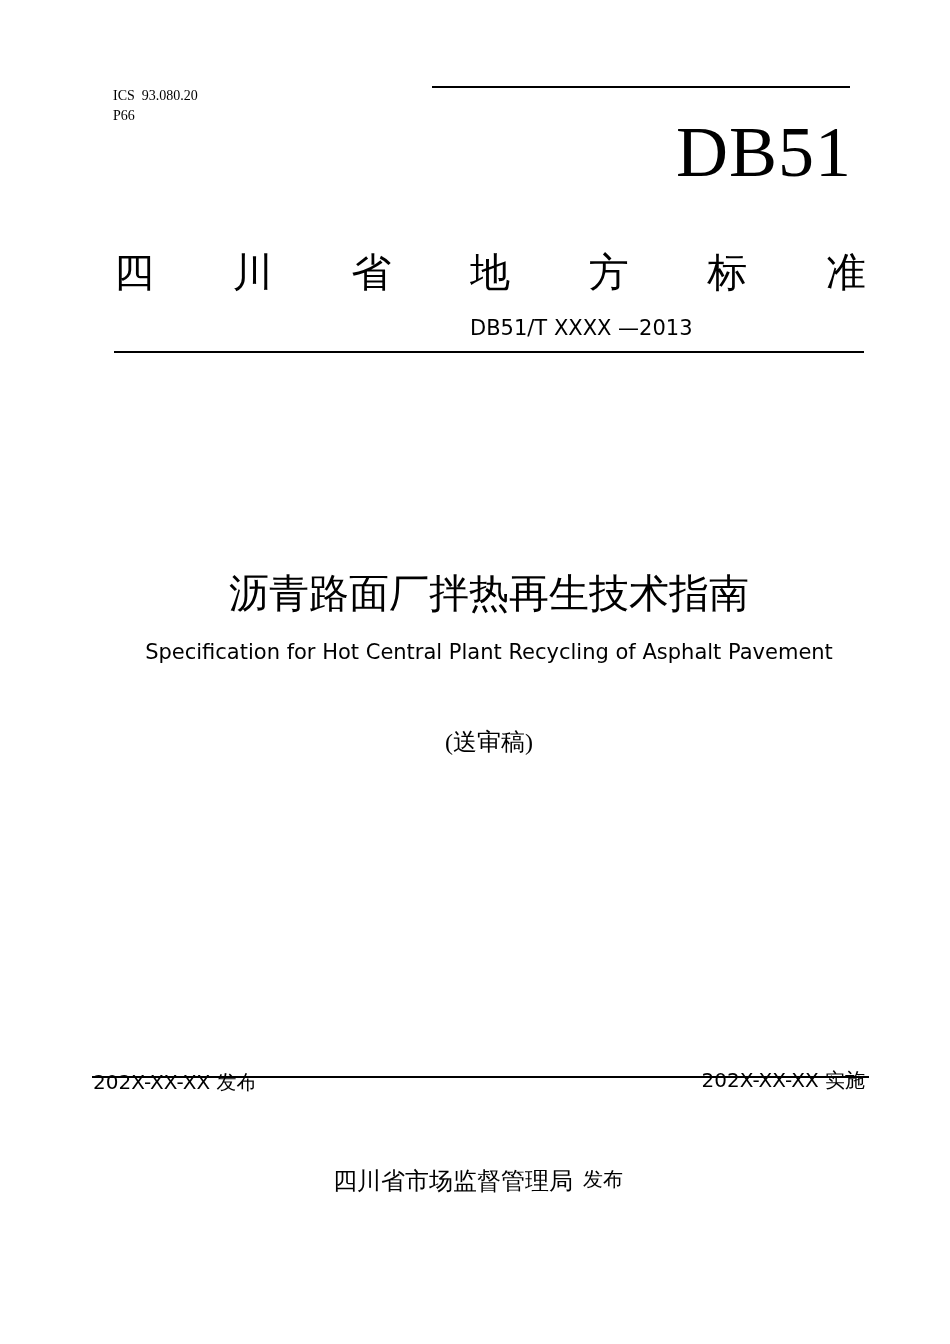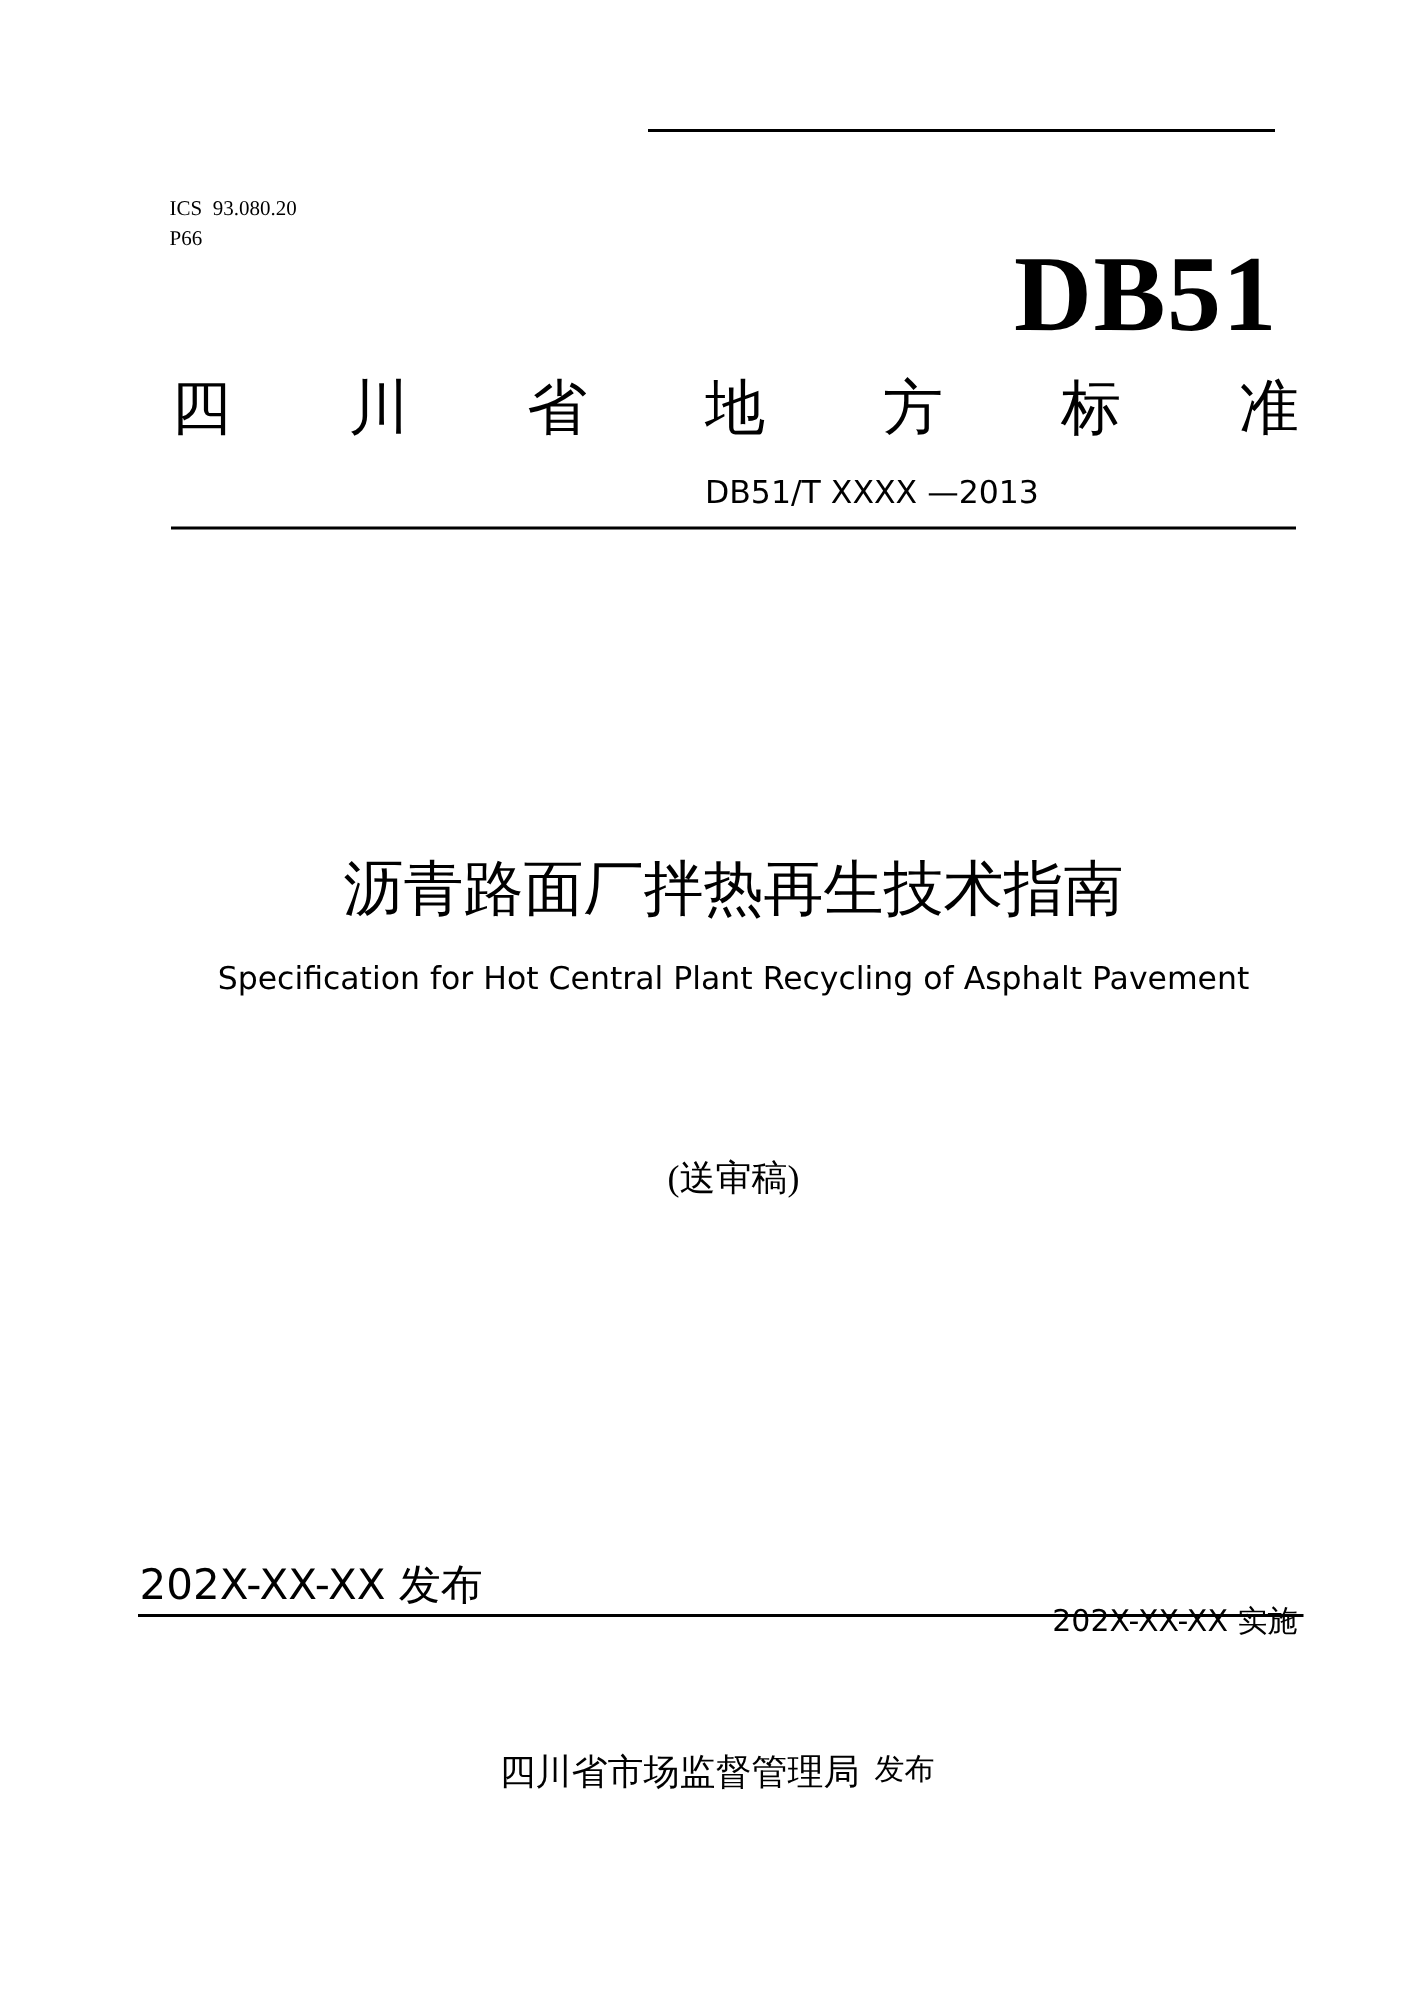--- a/index.html
+++ b/index.html
@@ -1,41 +1,41 @@
 <!DOCTYPE html>
 <html><head>
 <meta charset="utf-8">
 <style>
   html, body { margin: 0; padding: 0; background: #ffffff; }
   body { width: 950px; height: 1344px; position: relative; overflow: hidden; color: #000; }
   .abs { position: absolute; }
-  .serif { font-family: "Liberation Serif", "DejaVu Serif", serif; margin-top: 44px; }
+  .serif { font-family: "Liberation Serif", "DejaVu Serif", serif; }
   .sans { font-family: "DejaVu Sans", "Liberation Sans", sans-serif; }
   .rule { position: absolute; background: #000; }
 
   #ics { left: 113px; top: 86px; font-size: 14px; line-height: 20px; }
   #ics div { white-space: pre; }
 
   #top-rule { left: 432px; top: 86px; width: 418px; height: 1.5px; }
 
-  #db-code { right: 98px; top: 112px; font-size: 72px; font-weight: bold; line-height: 80px; letter-spacing: 1px; }
+  #db-code { right: 98px; top: 112px; font-size: 72px; font-weight: normal; line-height: 80px; letter-spacing: 1px; }
 
   #std-type { left: 114px; top: 246px; width: 752px; display: flex; justify-content: space-between; font-size: 40px; line-height: 52px; }
   #std-type span { display: inline-block; }
 
   #std-number { left: 470px; top: 314px; font-size: 21px; line-height: 28px; white-space: pre; }
 
   #mid-rule { left: 114px; top: 351px; width: 750px; height: 2px; }
 
   #title-cn { left: 0; width: 978px; top: 566px; text-align: center; font-size: 40px; line-height: 54px; }
   #title-en { left: 0; width: 978px; top: 638px; text-align: center; font-size: 21px; line-height: 28px; }
   #draft { left: 0; width: 978px; top: 726px; text-align: center; font-size: 24px; line-height: 32px; }
 
   #bottom-rule { left: 92px; top: 1076px; width: 777px; height: 1.5px; }
-  #issue-date { left: 93px; top: 1043px; font-size: 28px; line-height: 28px; white-space: pre; }
+  #issue-date { left: 93px; top: 1068px; font-size: 20px; line-height: 28px; white-space: pre; }
   #impl-date { right: 85px; top: 1066px; font-size: 20px; line-height: 28px; white-space: pre; }
 
   #publisher { left: 0; width: 956px; top: 1164px; text-align: center; font-size: 24px; line-height: 34px; }
   #publisher .pub-verb { font-weight: normal; font-size: 20px; margin-left: 10px; position: relative; top: -3px; }
 </style>
 </head>
 <body>
 
 <div id="ics" class="abs serif">
   <div>ICS  93.080.20</div>

